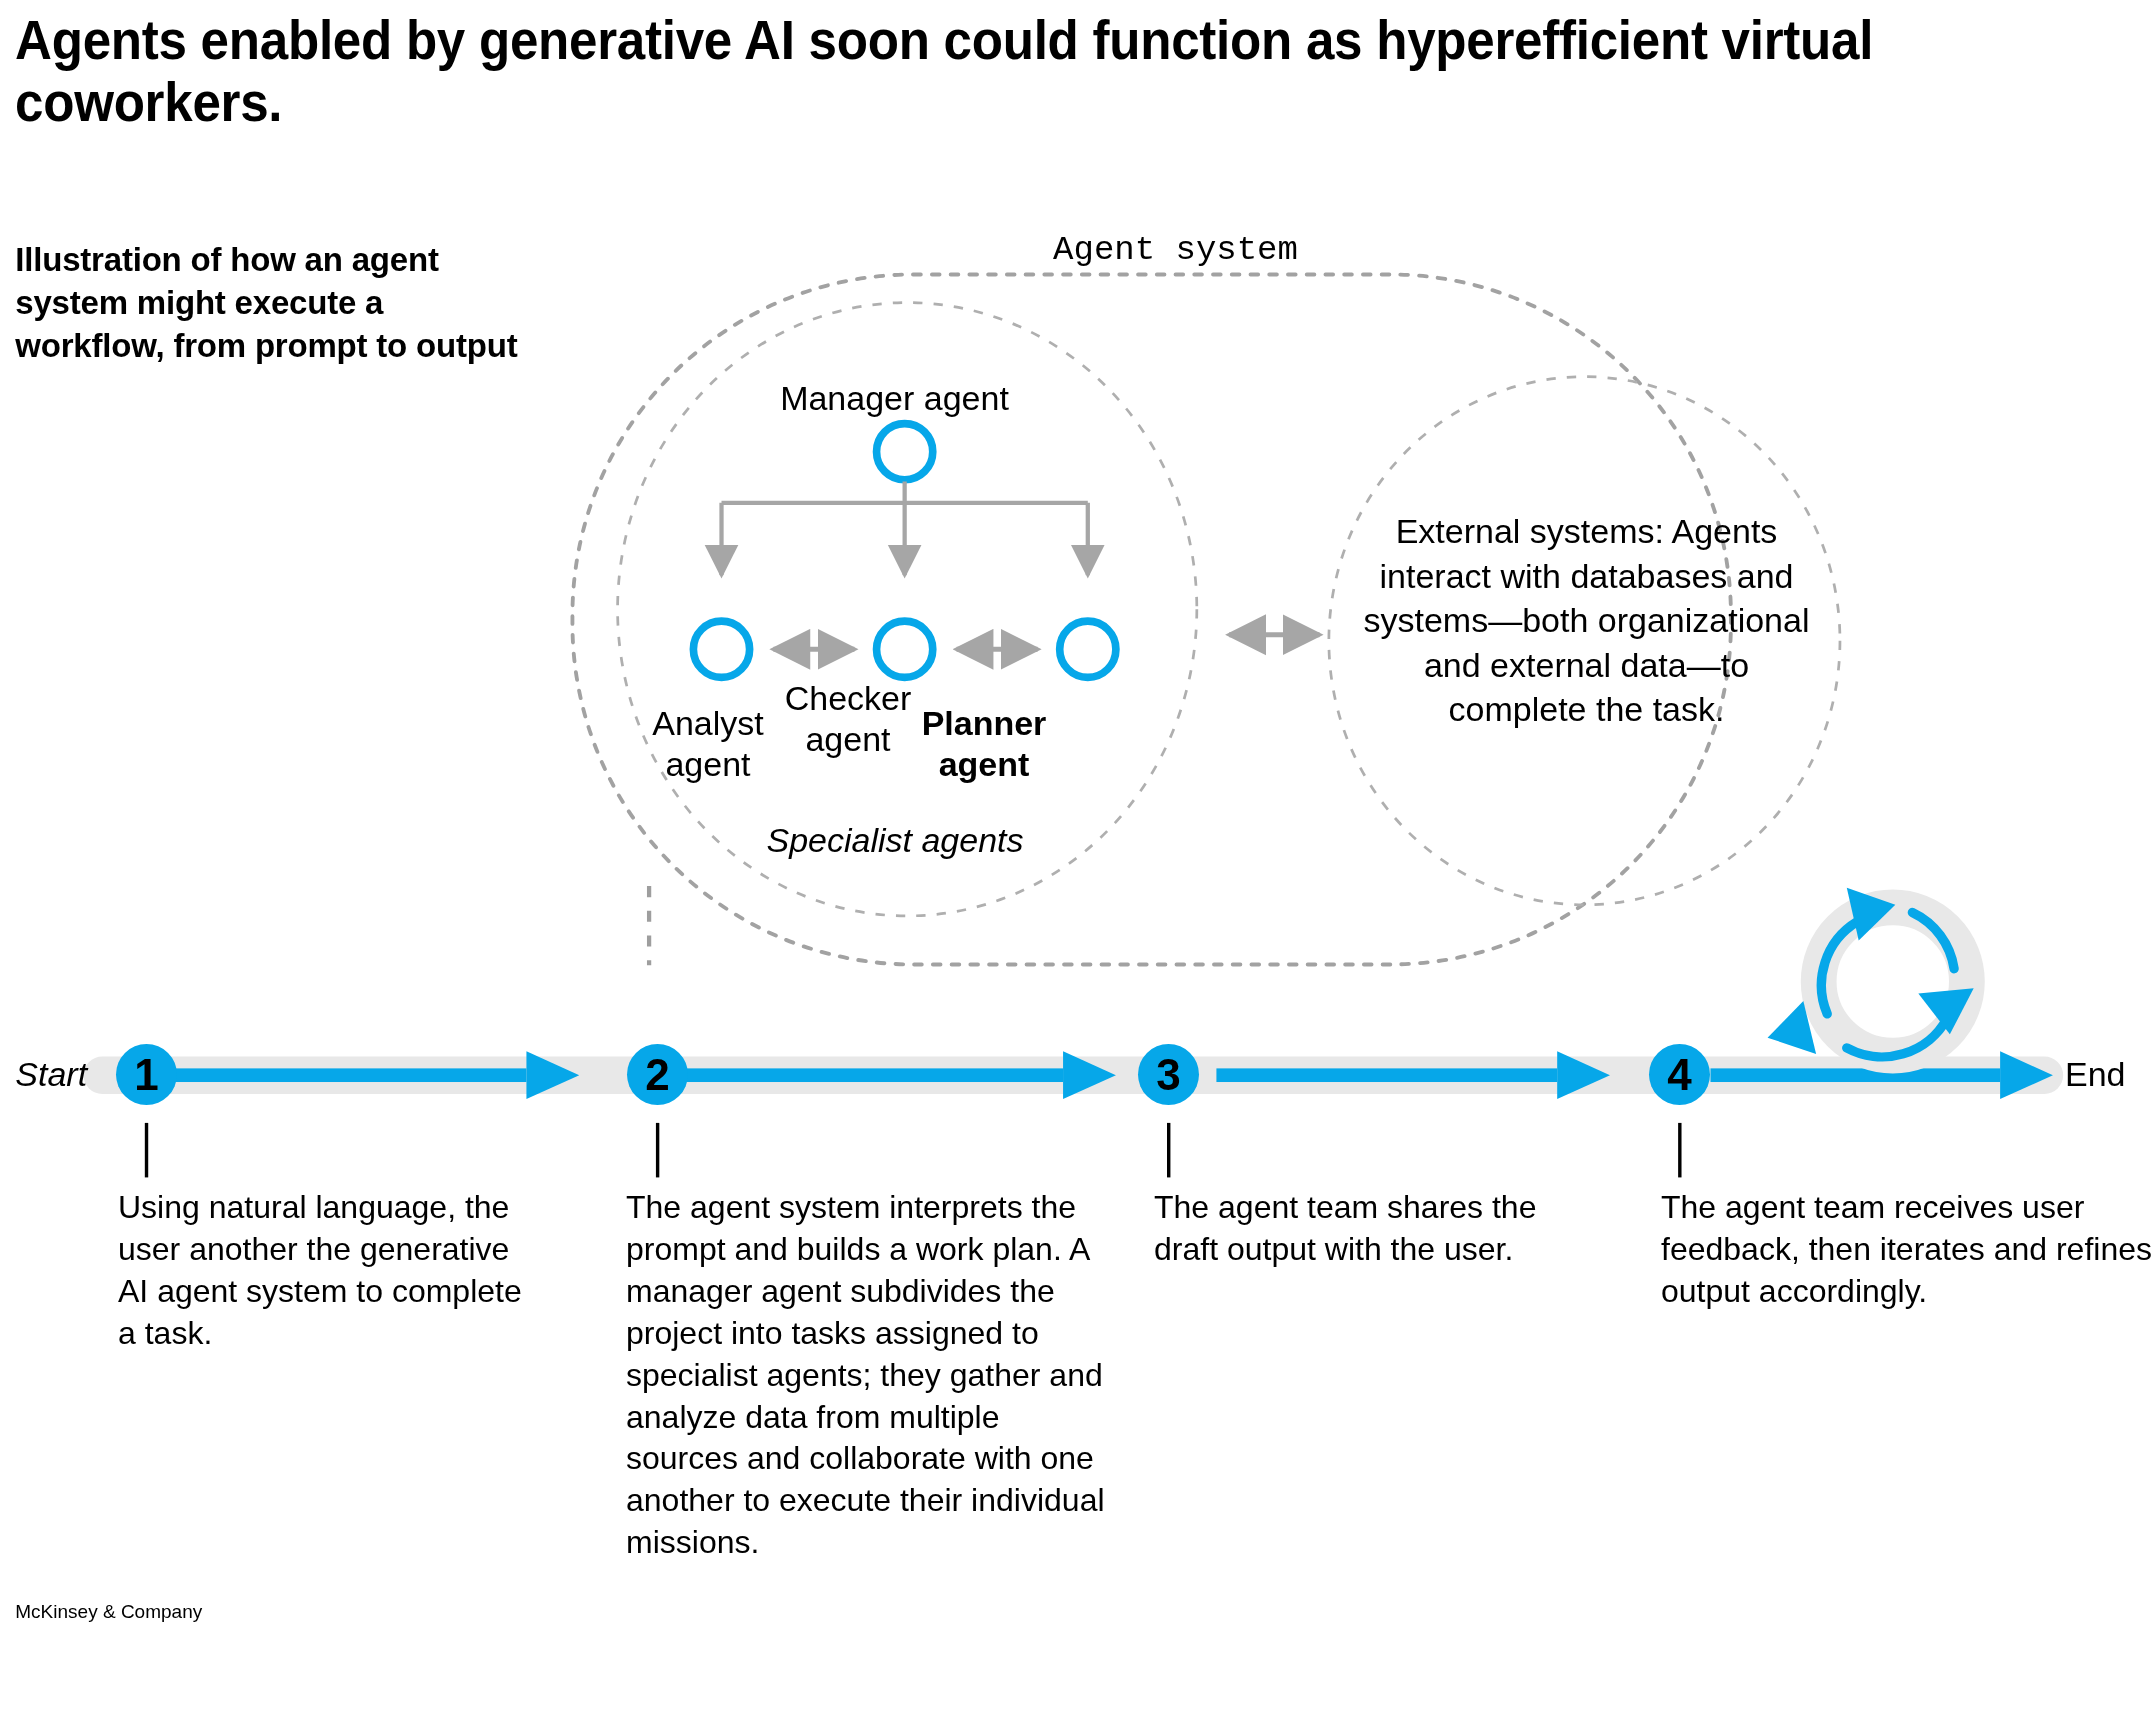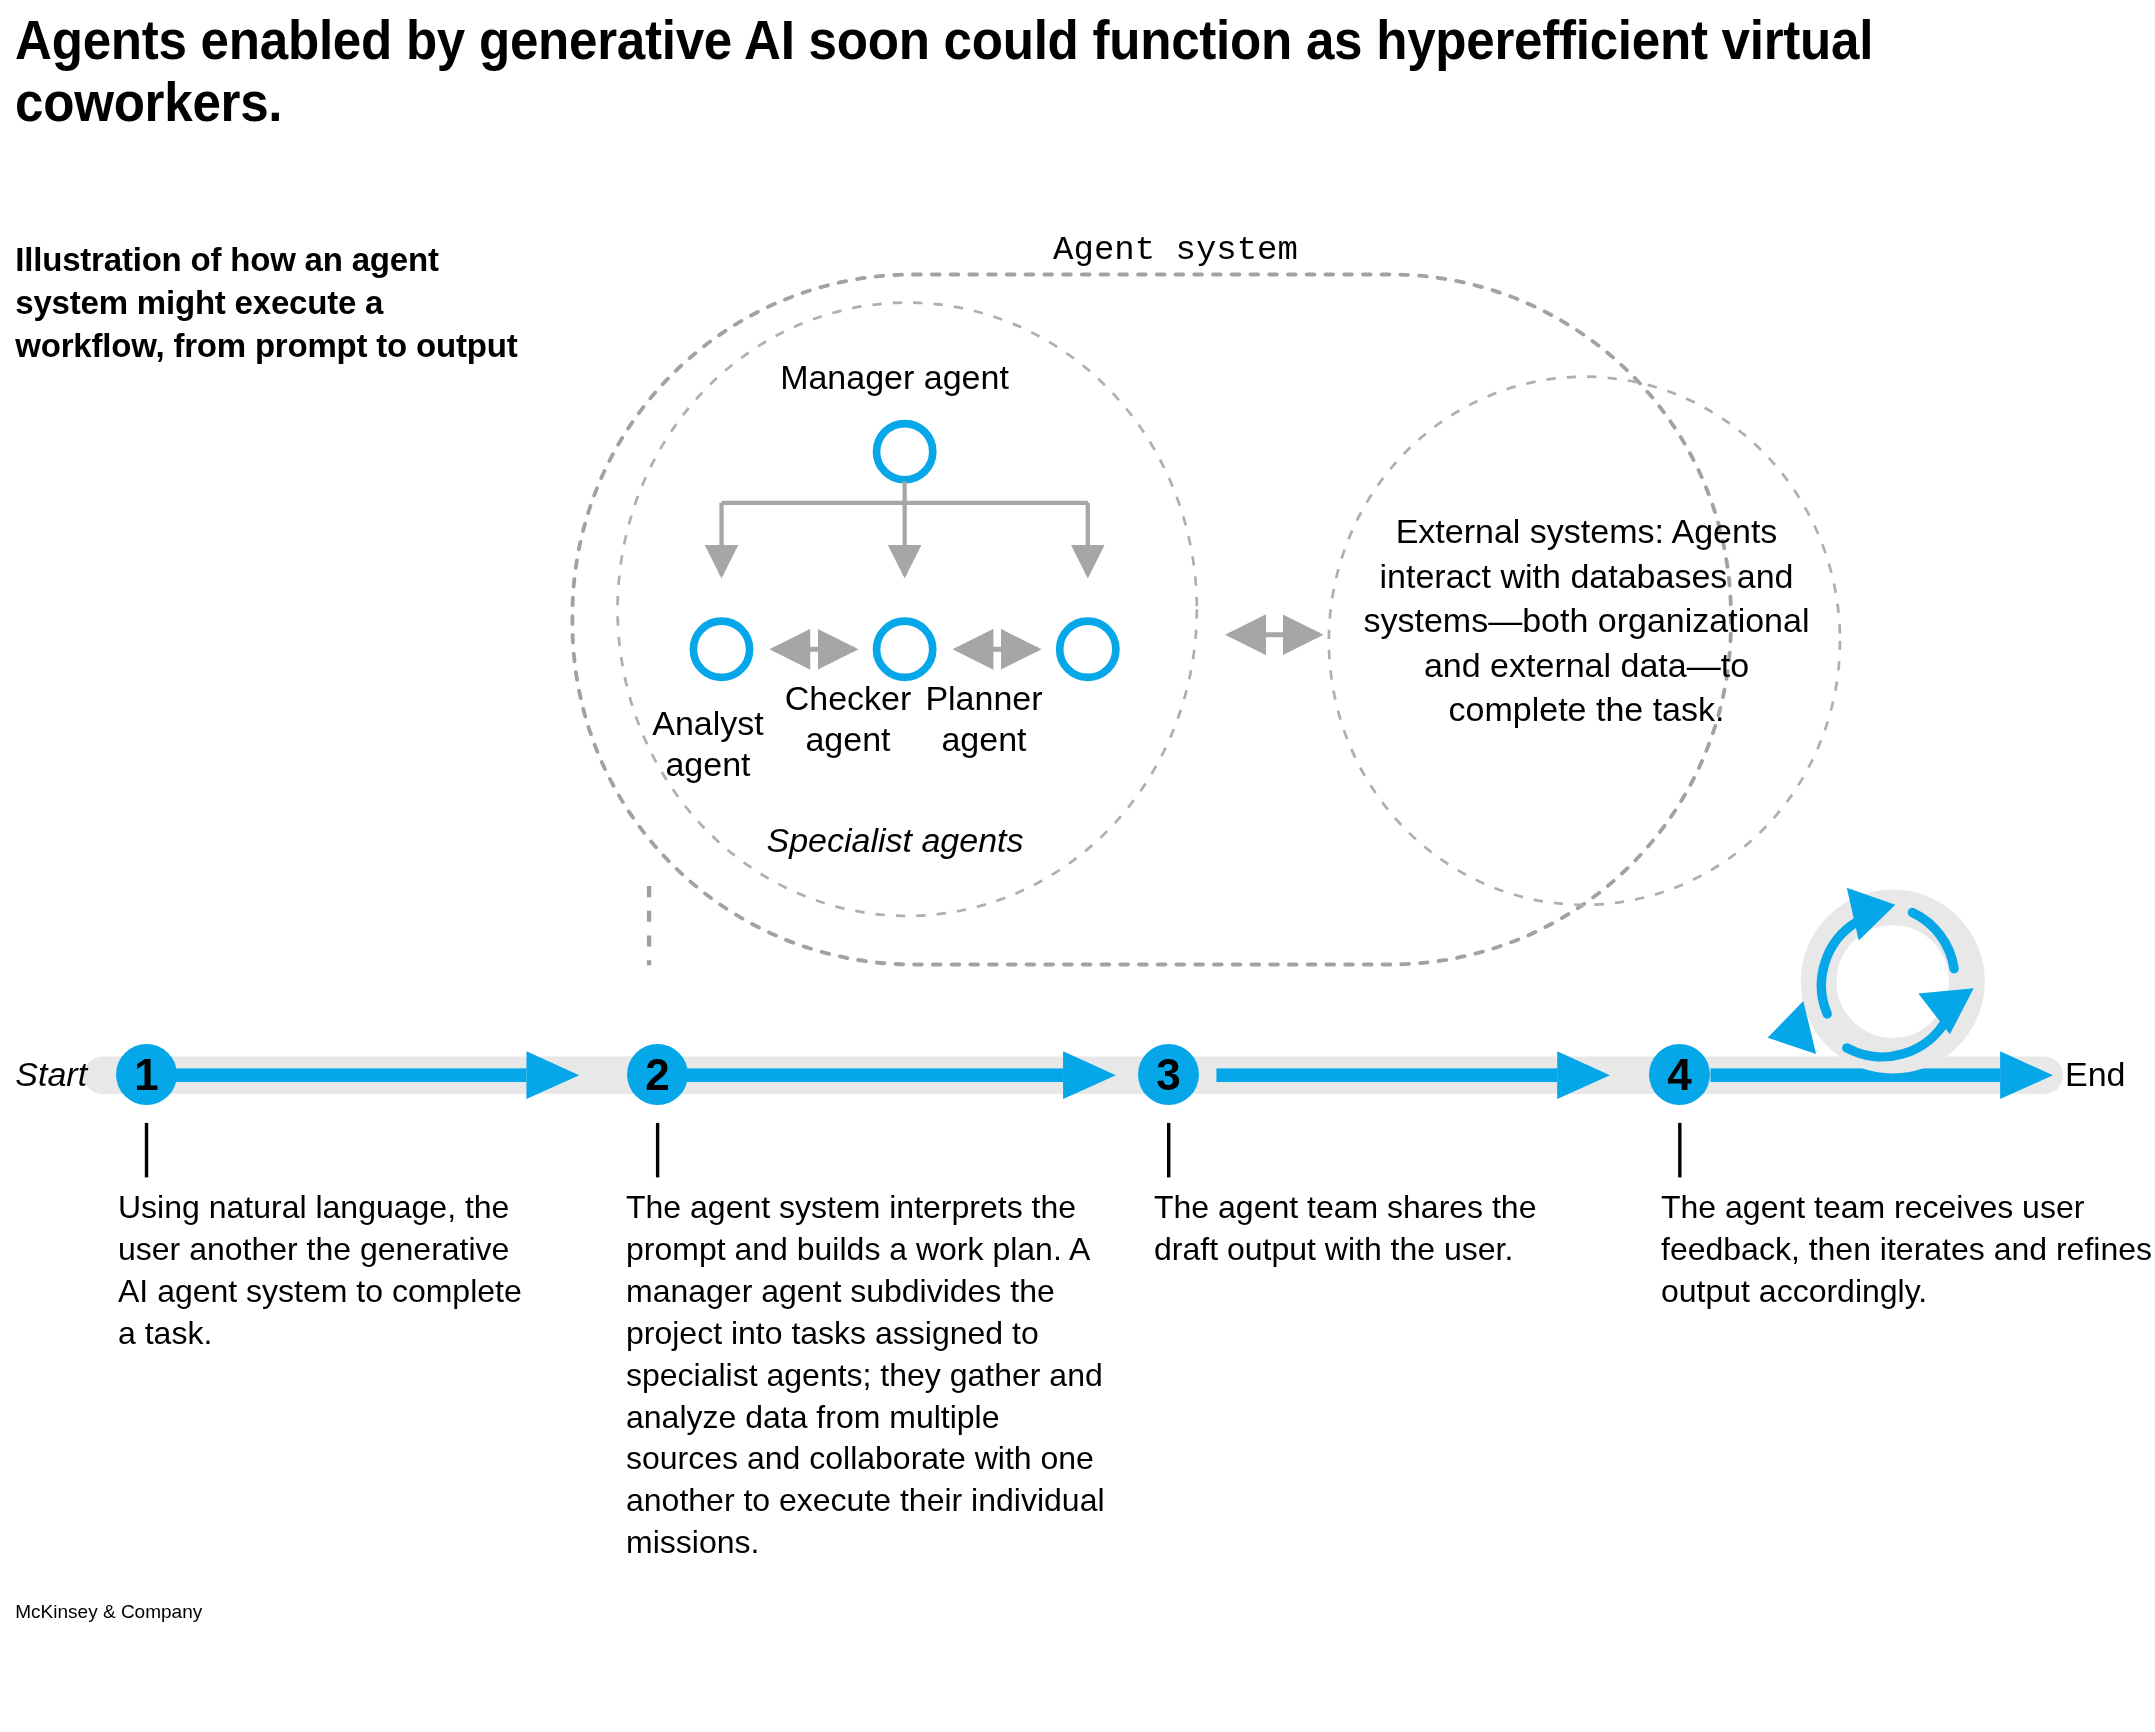--- a/index.html
+++ b/index.html
@@ -24,26 +24,26 @@
     font-size:33px; font-weight:bold; line-height:1.30;
     letter-spacing:-0.2px;
   }
 
   
   #diagram-svg{left:0;top:0;width:2156px;height:1733px;pointer-events:none;}
 
   
   .lbl{position:absolute;text-align:center;line-height:1.23;}
   #agent-system-label{ left:988px; top:230px; width:375px; font-size:34px;font-family:Liberation Mono, monospace;}
-  #manager-label{ left:707px; top:357px; width:375px; font-size:34px;}
+  #manager-label{ left:707px; top:378px; width:375px; font-size:34px;}
 
   .agent-name{font-size:34px;line-height:1.22;}
   #analyst-label{ left:610px; top:703px; width:196px;}
   #checker-label{ left:750px; top:678px; width:196px;}
-  #planner-label{ left:886px; top:678px; width:196px;}
+  #planner-label{ left:886px; top:703px; width:196px;font-weight:bold;}
 
   #specialist-label{
     left:716px; top:820px; width:358px; font-size:34px; font-style:italic;
   }
   #external-label{
     left:1361px; top:509px; width:451px; font-size:34px; line-height:1.31;
   }
 
   
   #start-label{left:15.3px; top:1055px; font-size:34px; font-style:italic;}

